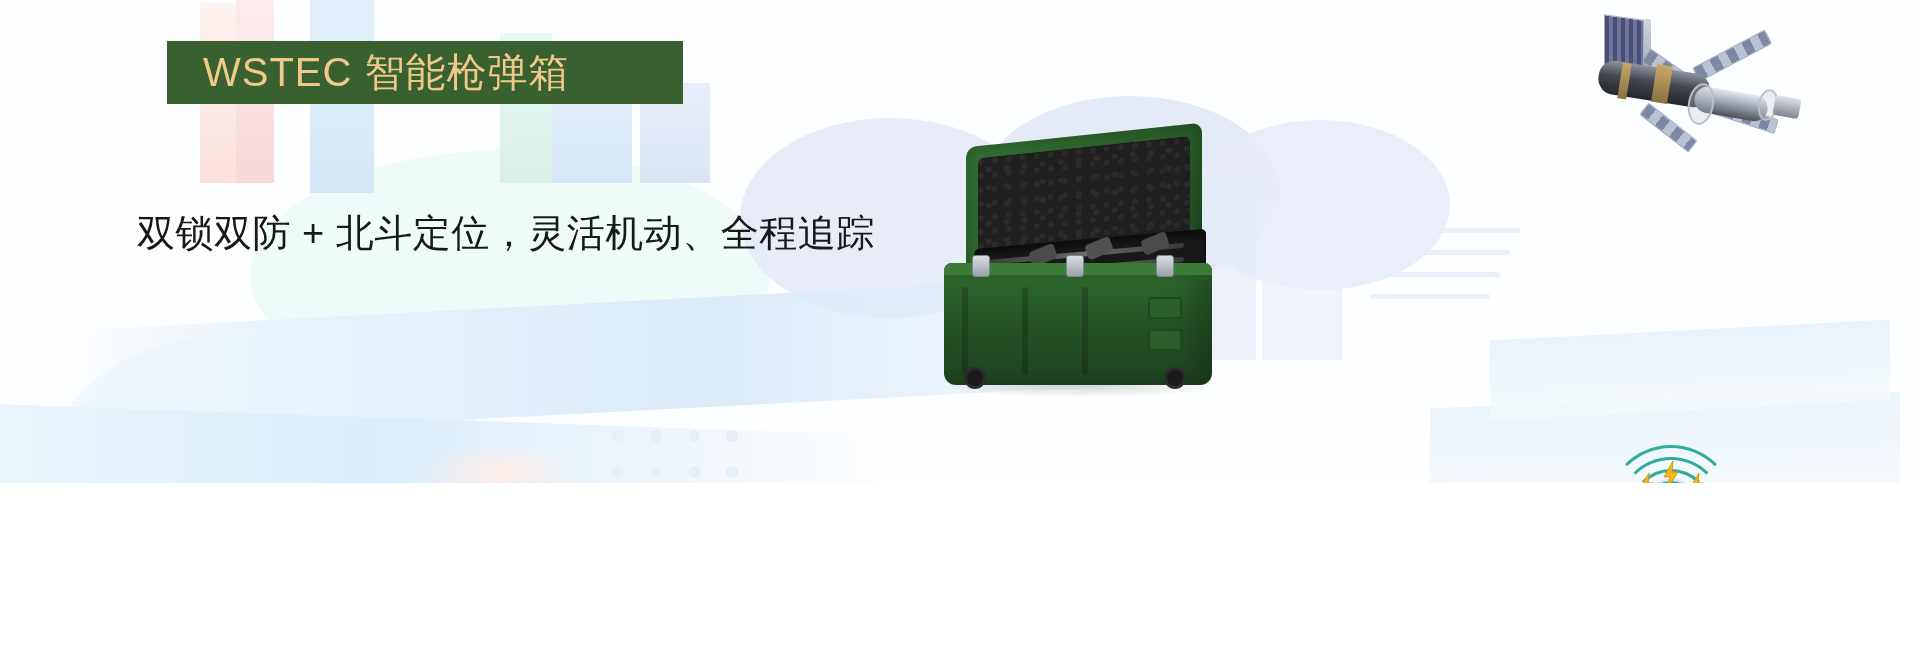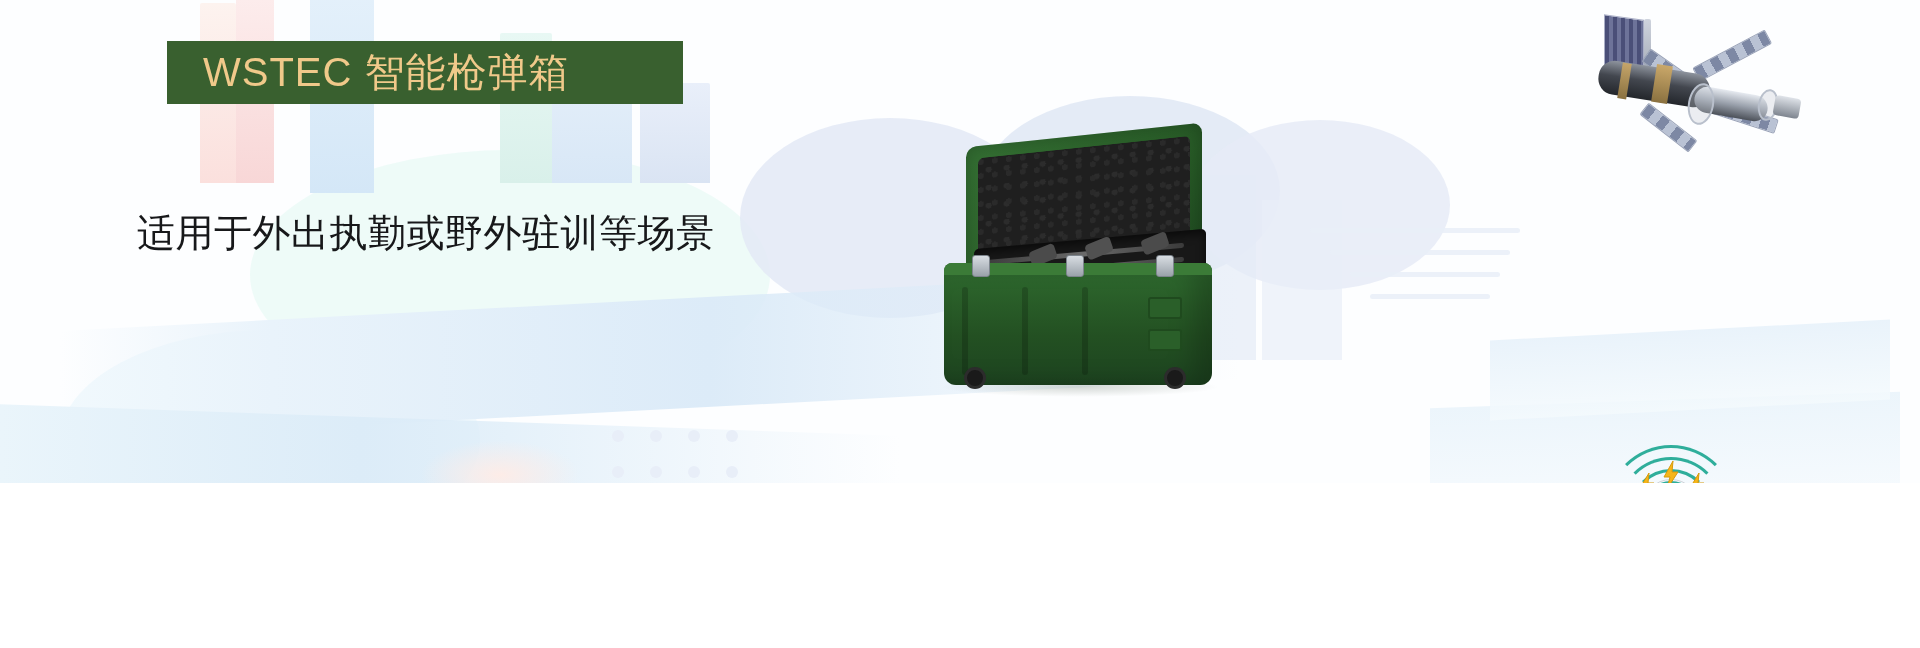--- a/index.html
+++ b/index.html
@@ -244,21 +244,21 @@
 
     <div style="position:absolute;left:420px;top:440px;width:160px;height:70px;
                 background:radial-gradient(ellipse,#fdece7 0%,rgba(253,240,235,0) 70%);"></div>
   </div>
 
   <div id="title-plate">
     <span id="title-text">WSTEC 智能枪弹箱</span>
   </div>
 
   <div id="copy">
-    <div class="copy-line">适用于外出执勤或野外驻训等场景</div>
+    <div class="copy-line">双锁双防 + 北斗定位，灵活机动、全程追踪</div>
   </div>
 
   <div id="case-wrap">
 
     <div class="case-lid">
       <div class="lid-foam"></div>
     </div>
 
     <div class="tray">
       <div class="rifle" style="left:10px;top:12px;width:200px;"></div>

